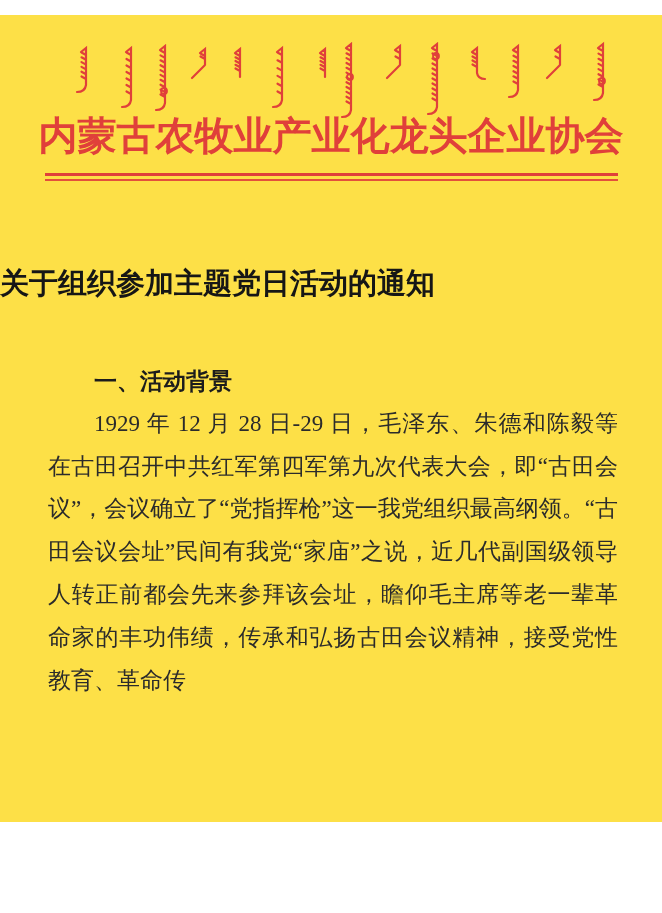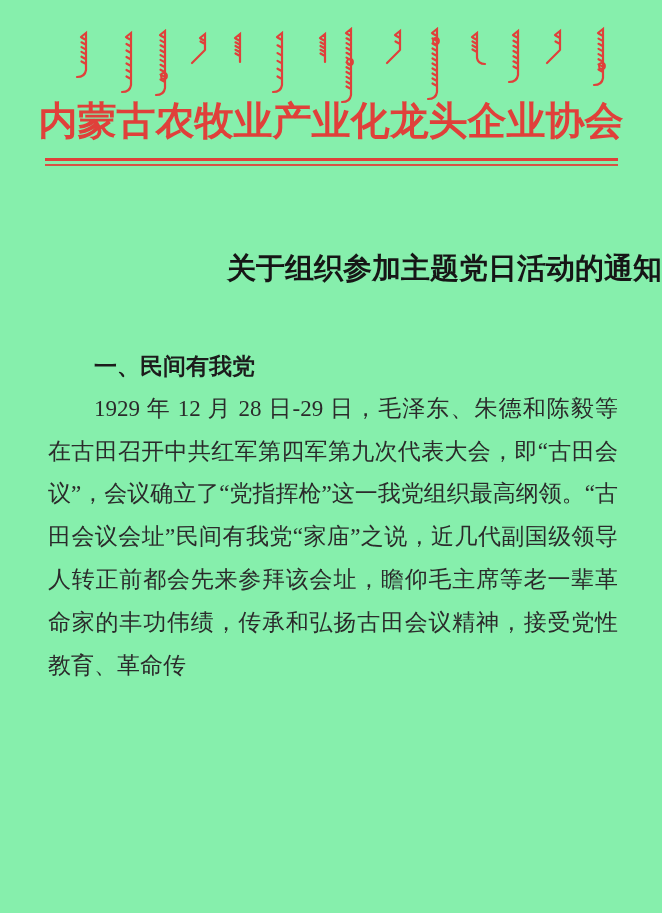--- a/index.html
+++ b/index.html
@@ -1,23 +1,24 @@
 <!DOCTYPE html>
 <html style="--red: #e0403a;"><head>
 <meta charset="utf-8">
 <style>
   :root { --red: #e0403a; }
   html,body { margin:0; padding:0; background:#ffffff; }
   .page {
     position: relative;
     width: 662px;
-    height: 913px;
-    background: #86efac;
+    height: 807px;
+    background: #fde047;
     overflow: hidden;
     font-family: "Liberation Serif", serif;
+    margin-top: 15px;
   }
   .mongolian-header {
     position: absolute;
     top: 0; left: 0;
     width: 662px; height: 115px;
     display: block;
   }
   .org-title {
     position: absolute;
     top: 99px; left: 0;
@@ -40,21 +41,21 @@
     position: absolute;
     top: 164px; left: 45px;
     width: 573px; height: 2px;
     background: var(--red);
     opacity: 0.9;
   }
   .doc-title {
     position: absolute;
     top: 250px; left: 0;
     width: 662px;
-    text-align: right;
+    text-align: left;
     font-family: "Liberation Serif", serif;
     font-weight: 700;
     font-size: 29px;
     line-height: 1.3;
     color: #161616;
     white-space: nowrap;
   }
   .doc-body {
     position: absolute;
     top: 345px; left: 48px;
@@ -102,17 +103,17 @@
     </svg>
 
   <div class="org-title">内蒙古农牧业产业化龙头企业协会</div>
 
   <div class="rule-thick"></div>
   <div class="rule-thin"></div>
 
   <div class="doc-title">关于组织参加主题党日活动的通知</div>
 
   <div class="doc-body">
-    <p class="section-heading">一、民间有我党</p>
+    <p class="section-heading">一、活动背景</p>
     <p class="indent">1929 年 12 月 28 日-29 日，毛泽东、朱德和陈毅等在古田召开中共红军第四军第九次代表大会，即“古田会议”，会议确立了“党指挥枪”这一我党组织最高纲领。“古田会议会址”民间有我党“家庙”之说，近几代副国级领导人转正前都会先来参拜该会址，瞻仰毛主席等老一辈革命家的丰功伟绩，传承和弘扬古田会议精神，接受党性教育、革命传</p>
   </div>
 
 </div>
 
 </body></html>

